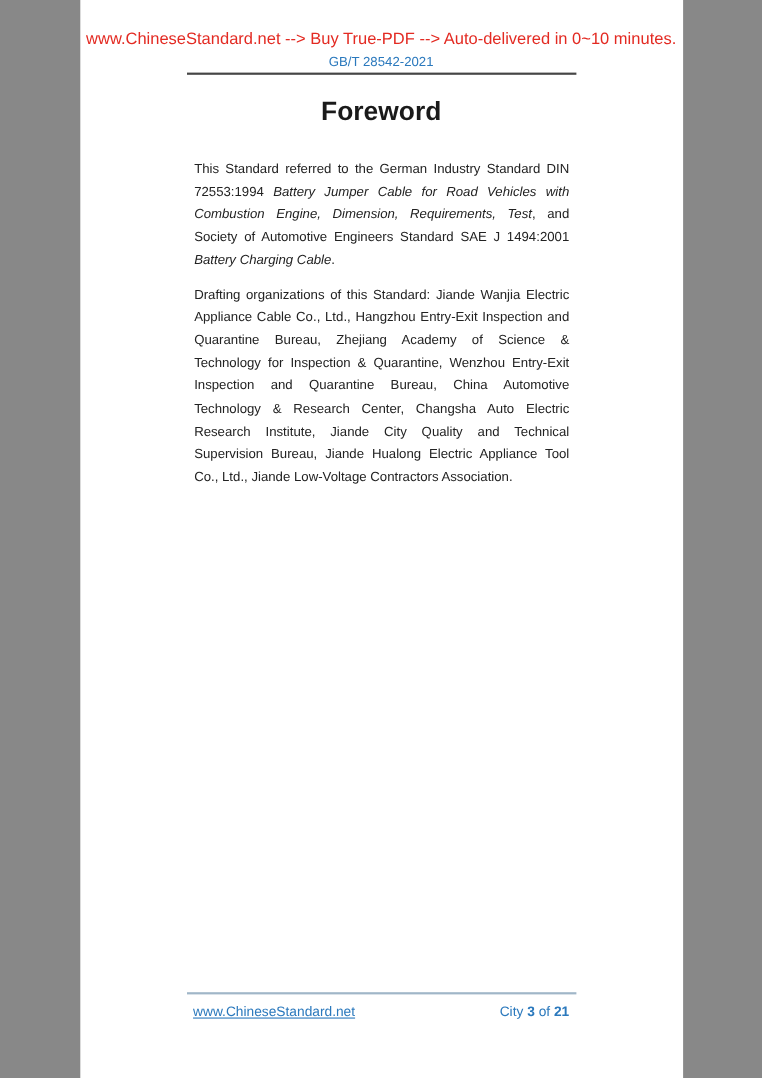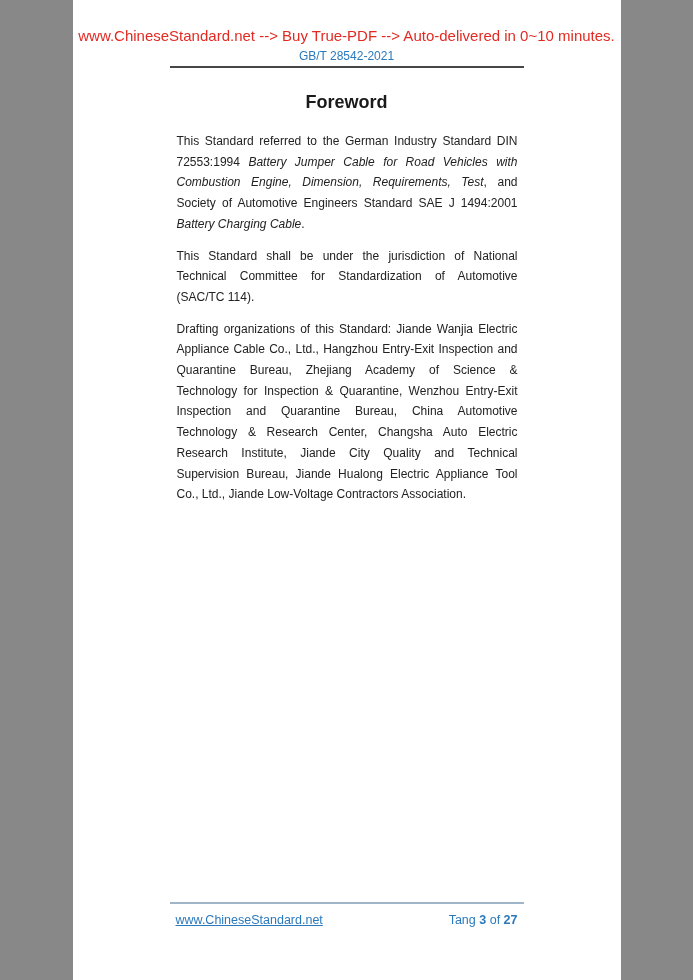--- a/index.html
+++ b/index.html
@@ -39,23 +39,23 @@
   .rule {
     border: none;
     margin: 0 97px;
   }
   .header-rule {
     margin-top: 3px;
     border-top: 2px solid var(--header-rule);
   }
   .doc-title {
     margin-top: 23px;
-    margin-bottom: 18px;
+    margin-bottom: 30px;
     text-align: center;
-    font-size: 18px;
+    font-size: 24px;
     line-height: 22px;
     font-weight: bold;
     color: #1a1a1a;
   }
   .content {
     margin: 0 103px 0 104px;
     font-size: 12px;
     line-height: 20.7px;
     text-align: justify;
   }
@@ -96,25 +96,24 @@
   <div class="top-banner">www.ChineseStandard.net --&gt; Buy True-PDF --&gt; Auto-delivered in 0~10 minutes.</div>
 
   <div class="std-code">GB/T 28542-2021</div>
 
   <hr class="rule header-rule">
 
   <h1 class="doc-title">Foreword</h1>
 
   <div class="content">
       <p><span>This Standard referred to the German Industry Standard DIN 72553:1994 </span><span class="i">Battery Jumper Cable for Road Vehicles with Combustion Engine, Dimension, Requirements, Test</span><span>, and Society of Automotive Engineers Standard SAE J 1494:2001 </span><span class="i">Battery Charging Cable</span><span>.</span></p>
-      <p><span>This Standard shall be under the jurisdiction of National Technical Committee for Standardization of Automotive (SAC/TC 114).</span></p>
       <p><span>Drafting organizations of this Standard: Jiande Wanjia Electric Appliance Cable Co., Ltd., Hangzhou Entry-Exit Inspection and Quarantine Bureau, Zhejiang Academy of Science &amp; Technology for Inspection &amp; Quarantine, Wenzhou Entry-Exit Inspection and Quarantine Bureau, China Automotive Technology &amp; Research Center, Changsha Auto Electric Research Institute, Jiande City Quality and Technical Supervision Bureau, Jiande Hualong Electric Appliance Tool Co., Ltd., Jiande Low-Voltage Contractors Association.</span></p>
     </div>
 
   <div class="footer">
     <hr class="footer-rule">
     <div class="footer-row">
       <a class="footer-link">www.ChineseStandard.net</a>
-      <span class="page-indicator"><span>Tang </span><b>3</b><span> of </span><b>27</b></span>
+      <span class="page-indicator"><span>City </span><b>3</b><span> of </span><b>21</b></span>
     </div>
   </div>
 
 </div>
 
 </body></html>

